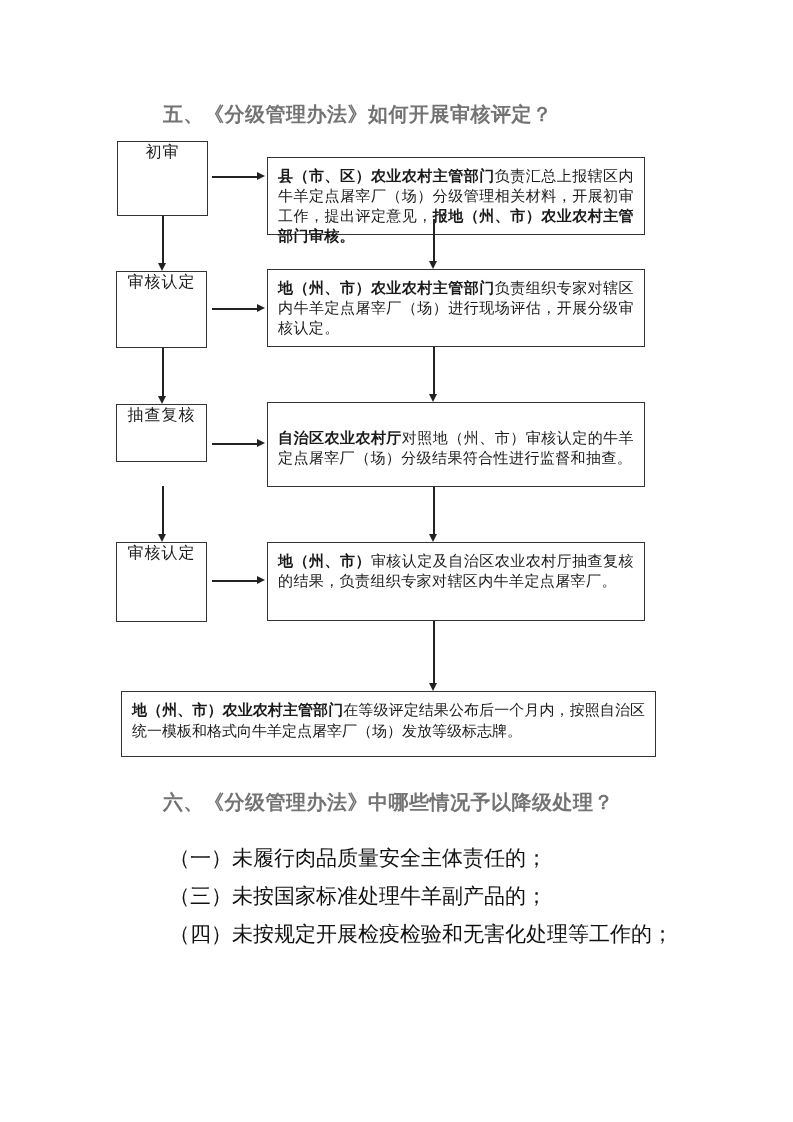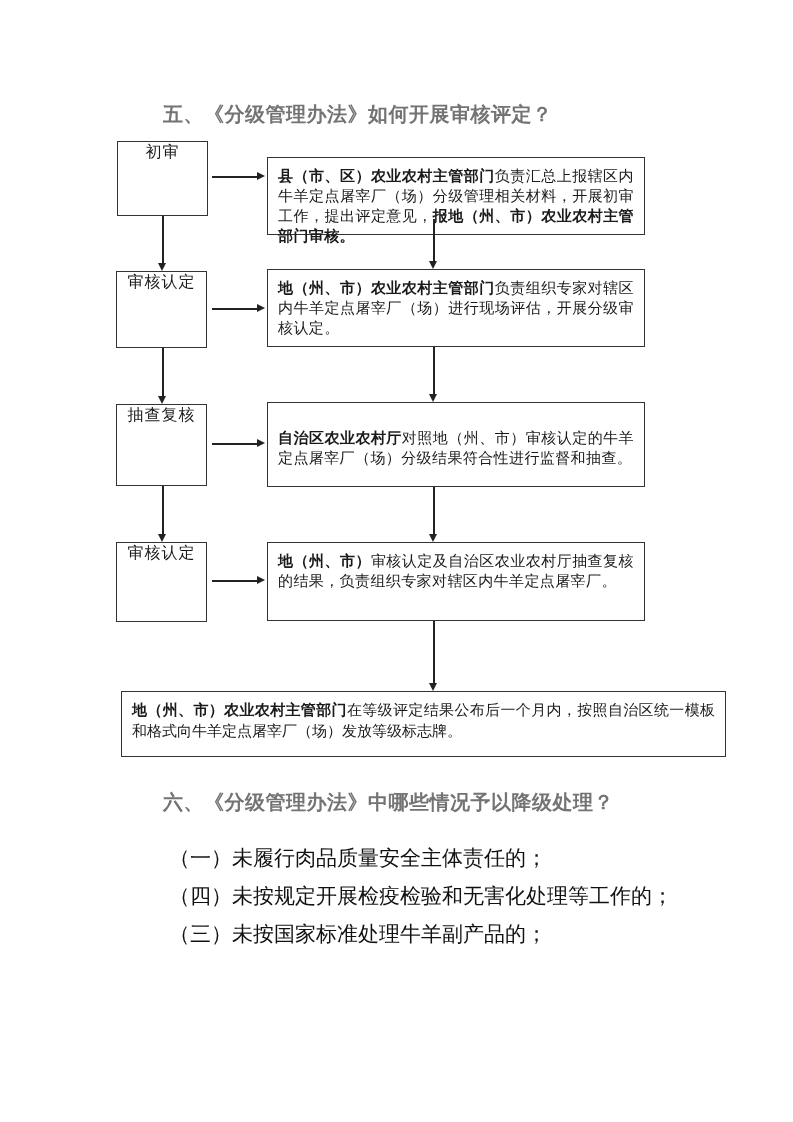--- a/index.html
+++ b/index.html
@@ -69,35 +69,35 @@
       <span class="b">县（市、区）农业农村主管部门</span><span>负责汇总上报辖区内牛羊定点屠宰厂（场）分级管理相关材料，开展初审工作，提出评定意见，</span><span class="b">报地（州、市）农业农村主管部门审核。</span>
     </div>
 
     <div class="sbox" style="left:116px; top:271px; width:91px; height:77px;">
       <span>审核认定</span>
     </div>
     <div class="dbox" style="left:267px; top:269px; width:378px; height:78px;">
       <span class="b">地（州、市）农业农村主管部门</span><span>负责组织专家对辖区内牛羊定点屠宰厂（场）进行现场评估，开展分级审核认定。</span>
     </div>
 
-    <div class="sbox" style="left:116px; top:404px; width:91px; height:82px;">
+    <div class="sbox" style="left:116px; top:404px; width:91px; height:58px;">
       <span>抽查复核</span>
     </div>
     <div class="dbox" style="left:267px; top:402px; width:378px; height:85px; padding-top:25px;">
       <span class="b">自治区农业农村厅</span><span>对照地（州、市）审核认定的牛羊定点屠宰厂（场）分级结果符合性进行监督和抽查。</span>
     </div>
 
     <div class="sbox" style="left:116px; top:542px; width:91px; height:80px;">
       <span>审核认定</span>
     </div>
     <div class="dbox" style="left:267px; top:542px; width:378px; height:79px;">
       <span class="b">地（州、市）</span><span>审核认定及自治区农业农村厅抽查复核的结果，负责组织专家对辖区内牛羊定点屠宰厂。</span>
     </div>
 
-    <div class="fbox" style="left:121px; top:691px; width:605px; height:66px;">
+    <div class="fbox" style="left:121px; top:691px; width:535px; height:66px;">
       <span class="b">地（州、市）农业农村主管部门</span><span>在等级评定结果公布后一个月内，按照自治区统一模板和格式向牛羊定点屠宰厂（场）发放等级标志牌。</span>
     </div>
 
     <div>
       <div class="hline" style="left:212px; top:176px; width:45px;"></div>
       <div class="head-right" style="left:257px; top:172px;"></div>
       <div class="hline" style="left:212px; top:308px; width:45px;"></div>
       <div class="head-right" style="left:257px; top:304px;"></div>
       <div class="hline" style="left:212px; top:443px; width:45px;"></div>
       <div class="head-right" style="left:257px; top:439px;"></div>
@@ -124,17 +124,17 @@
       <div class="vline" style="left:433px; top:621px; height:62px;"></div>
       <div class="head-down" style="left:429px; top:683px;"></div>
     </div>
 
   </div>
 
   <h2 class="heading" style="left:163px; top:789px;">六、《分级管理办法》中哪些情况予以降级处理？</h2>
 
   <div class="item-list">
     <p>（一）未履行肉品质量安全主体责任的；</p>
+    <p>（三）未按国家标准处理牛羊副产品的；</p>
     <p>（四）未按规定开展检疫检验和无害化处理等工作的；</p>
-    <p>（三）未按国家标准处理牛羊副产品的；</p>
   </div>
 
 </div>
 
 </body></html>

